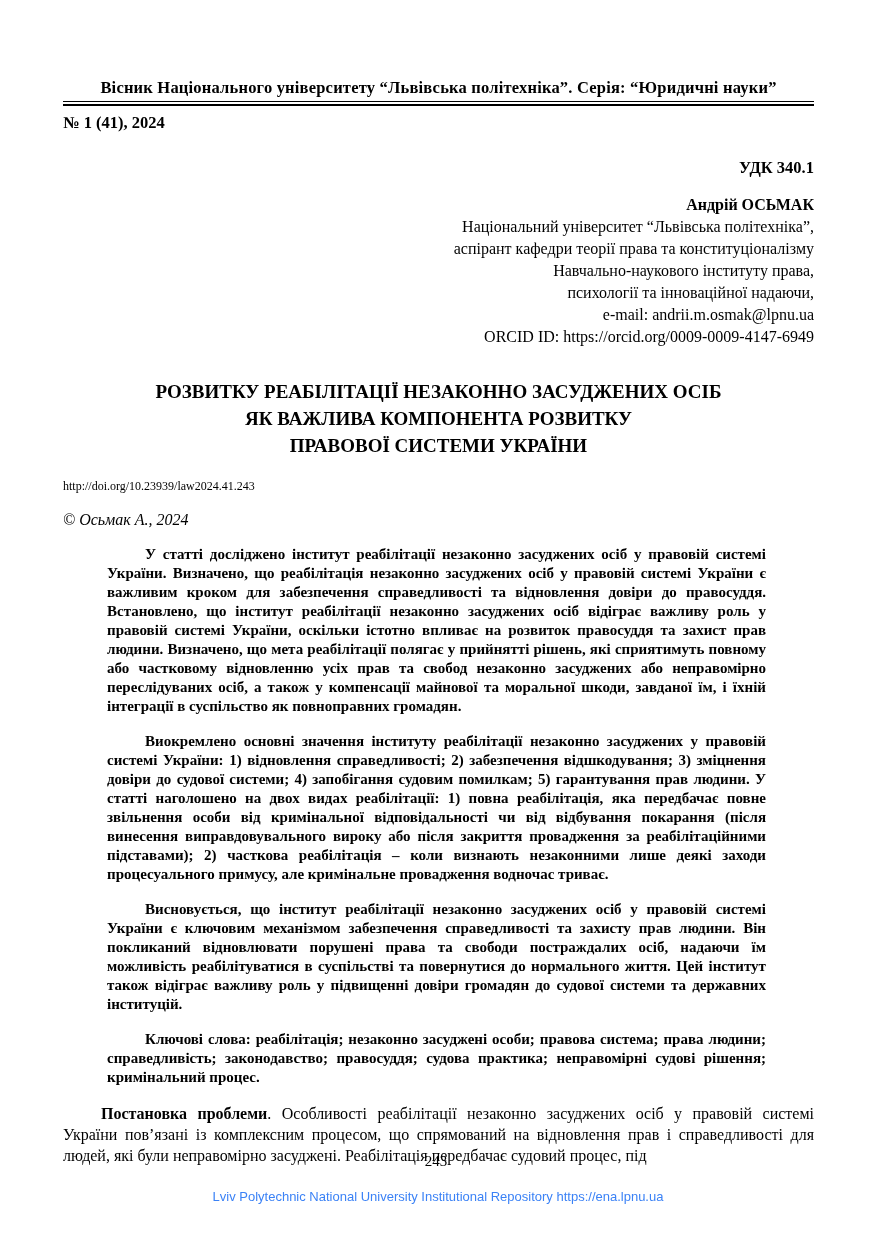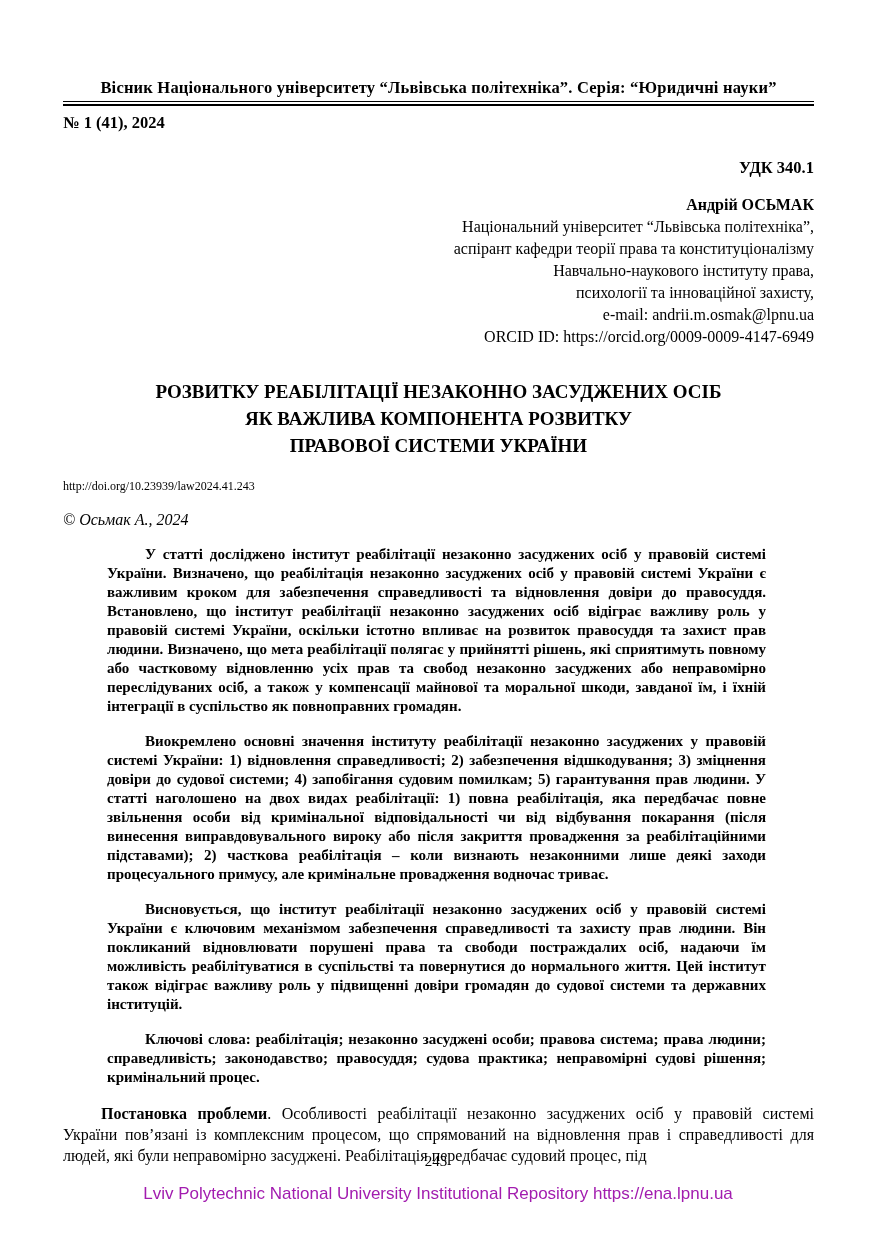--- a/index.html
+++ b/index.html
@@ -22,41 +22,41 @@
   .article-title span{display:block;}
   .doi-line{margin-top:20px;font-size:12px;text-align:left;}
   .copyright-line{margin-top:17px;font-size:16px;font-style:italic;text-align:left;}
   .abstract{margin:13px 32px 0 28px;font-weight:bold;font-size:15px;line-height:19px;text-align:justify;}
   .abstract p{margin:16px;text-indent:38px;}
   .body-par{margin:11px 0 0;font-size:16px;line-height:21px;text-align:justify;text-indent:38px;}
   .body-par .lead{font-weight:bold;}
   .page-number{position:absolute;left:0;right:4px;bottom:70px;text-align:center;font-size:15px;}
   .repo-line{
     position:absolute;left:0;right:0;bottom:36px;text-align:center;
-    font-family:"Liberation Sans", sans-serif;font-size:17px;color:#a21caf;
+    font-family:"Liberation Sans", sans-serif;font-size:13px;color:#3b82f6;
   }
 </style>
 </head>
 <body>
 
 <div class="page">
   <div class="content">
 
     <div class="journal-title">Вісник Національного університету “Львівська політехніка”. Серія: “Юридичні науки”</div>
     <div class="header-rule"></div>
     <div class="journal-issue">№ 1 (41), 2024</div>
 
     <div class="udc">УДК 340.1</div>
 
     <div class="author-block">
       <div class="author-name">Андрій ОСЬМАК</div>
       <div class="aff-line">Національний університет “Львівська політехніка”,</div>
       <div class="aff-line">аспірант кафедри теорії права та конституціоналізму</div>
       <div class="aff-line">Навчально-наукового інституту права,</div>
-      <div class="aff-line">психології та інноваційної захисту,</div>
+      <div class="aff-line">психології та інноваційної надаючи,</div>
       <div class="aff-line">e-mail: andrii.m.osmak@lpnu.ua</div>
       <div class="aff-line">ORCID ID: https://orcid.org/0009-0009-4147-6949</div>
     </div>
 
     <h1 class="article-title">
       <span>РОЗВИТКУ РЕАБІЛІТАЦІЇ НЕЗАКОННО ЗАСУДЖЕНИХ ОСІБ</span>
       <span>ЯК ВАЖЛИВА КОМПОНЕНТА РОЗВИТКУ</span>
       <span>ПРАВОВОЇ СИСТЕМИ УКРАЇНИ</span>
     </h1>
 

